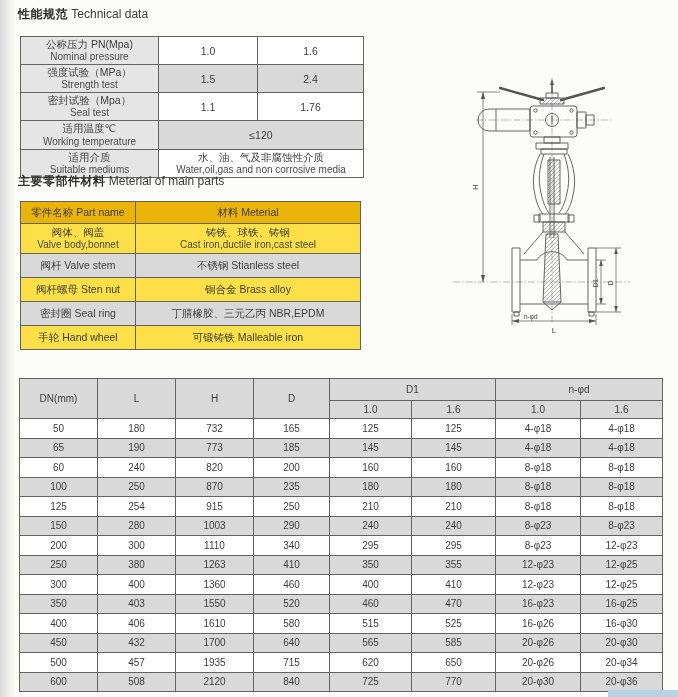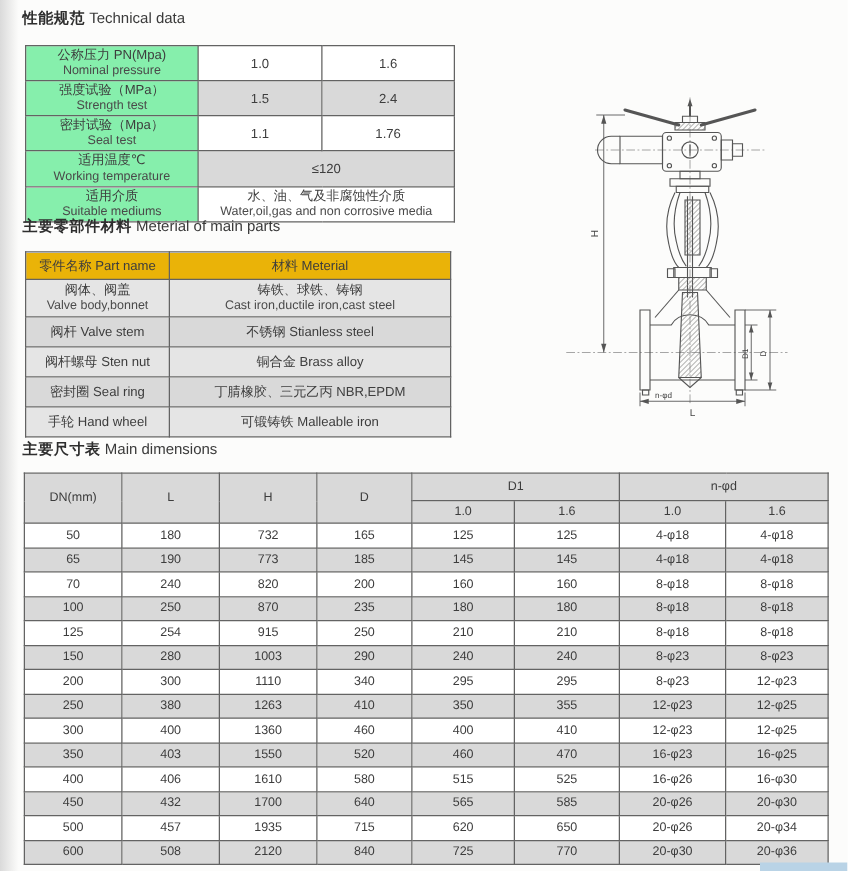--- a/index.html
+++ b/index.html
@@ -18,32 +18,32 @@
 
   table{border-collapse:collapse;position:absolute;table-layout:fixed;}
   th,td{border:1px solid #636363;text-align:center;vertical-align:middle;
     padding:1px 2px;font-weight:normal;overflow:hidden;}
   .zh-line{display:block;font-size:10.5px;line-height:1.25;}
   .en-line{display:block;font-size:10px;line-height:1.2;color:#4a4a4a;}
 
   
   #t1{left:20px;top:36px;width:343px;}
   #t1 tr{height:25px;}
-  #t1 th{background:#86efac;}
+  #t1 th{background:#e5e5e5;}
   #t1 td{font-size:10.5px;background:#fff;}
   #t1 tr:nth-child(even) td{background:#d9d9d9;}
 
   
   #t2{left:20px;top:201px;width:340px;}
   #t2 thead tr{height:22px;}
   #t2 tbody tr{height:24px;}
   #t2 tbody tr:first-child{height:30px;}
   #t2 tbody tr:last-child{height:24px;}
   #t2 th{background:#eab308;font-size:10.5px;}
-  #t2 td{font-size:10.5px;background:#e5e5e5;}
+  #t2 td{font-size:10.5px;background:#fde047;}
   #t2 tbody tr:nth-child(even) td{background:#d9d9d9;}
 
   
   #t3{left:19px;top:378px;width:643px;}
   #t3 thead tr:first-child{height:22px;}
   #t3 thead tr:last-child{height:18px;}
   #t3 tbody tr{height:19.5px;}
   #t3 th{background:#d9d9d9;font-size:10px;}
   #t3 td{font-size:10px;background:#fff;}
   #t3 tbody tr:nth-child(even) td{background:#d9d9d9;}
@@ -152,24 +152,20 @@
         <td>密封圈 Seal ring</td>
         <td>丁腈橡胶、三元乙丙 NBR,EPDM</td>
       </tr>
       <tr>
         <td>手轮 Hand wheel</td>
         <td>可锻铸铁 Malleable iron</td>
       </tr>
     </tbody>
   </table>
 
-  <div class="sec-title" style="top:351px;">
-    <span class="zh">主要尺寸表</span>
-    <span class="en">Main dimensions</span>
-  </div>
 
   <table id="t3">
     <colgroup>
       <col style="width:78px">
         <col style="width:78px">
         <col style="width:78px">
         <col style="width:76px">
       <col style="width:82px">
         <col style="width:84px">
         <col style="width:85px">
@@ -207,21 +203,21 @@
         <td>65</td>
         <td>190</td>
         <td>773</td>
         <td>185</td>
         <td>145</td>
         <td>145</td>
         <td>4-φ18</td>
         <td>4-φ18</td>
       </tr>
         <tr>
-        <td>70</td>
+        <td>60</td>
         <td>240</td>
         <td>820</td>
         <td>200</td>
         <td>160</td>
         <td>160</td>
         <td>8-φ18</td>
         <td>8-φ18</td>
       </tr>
         <tr>
         <td>100</td>

